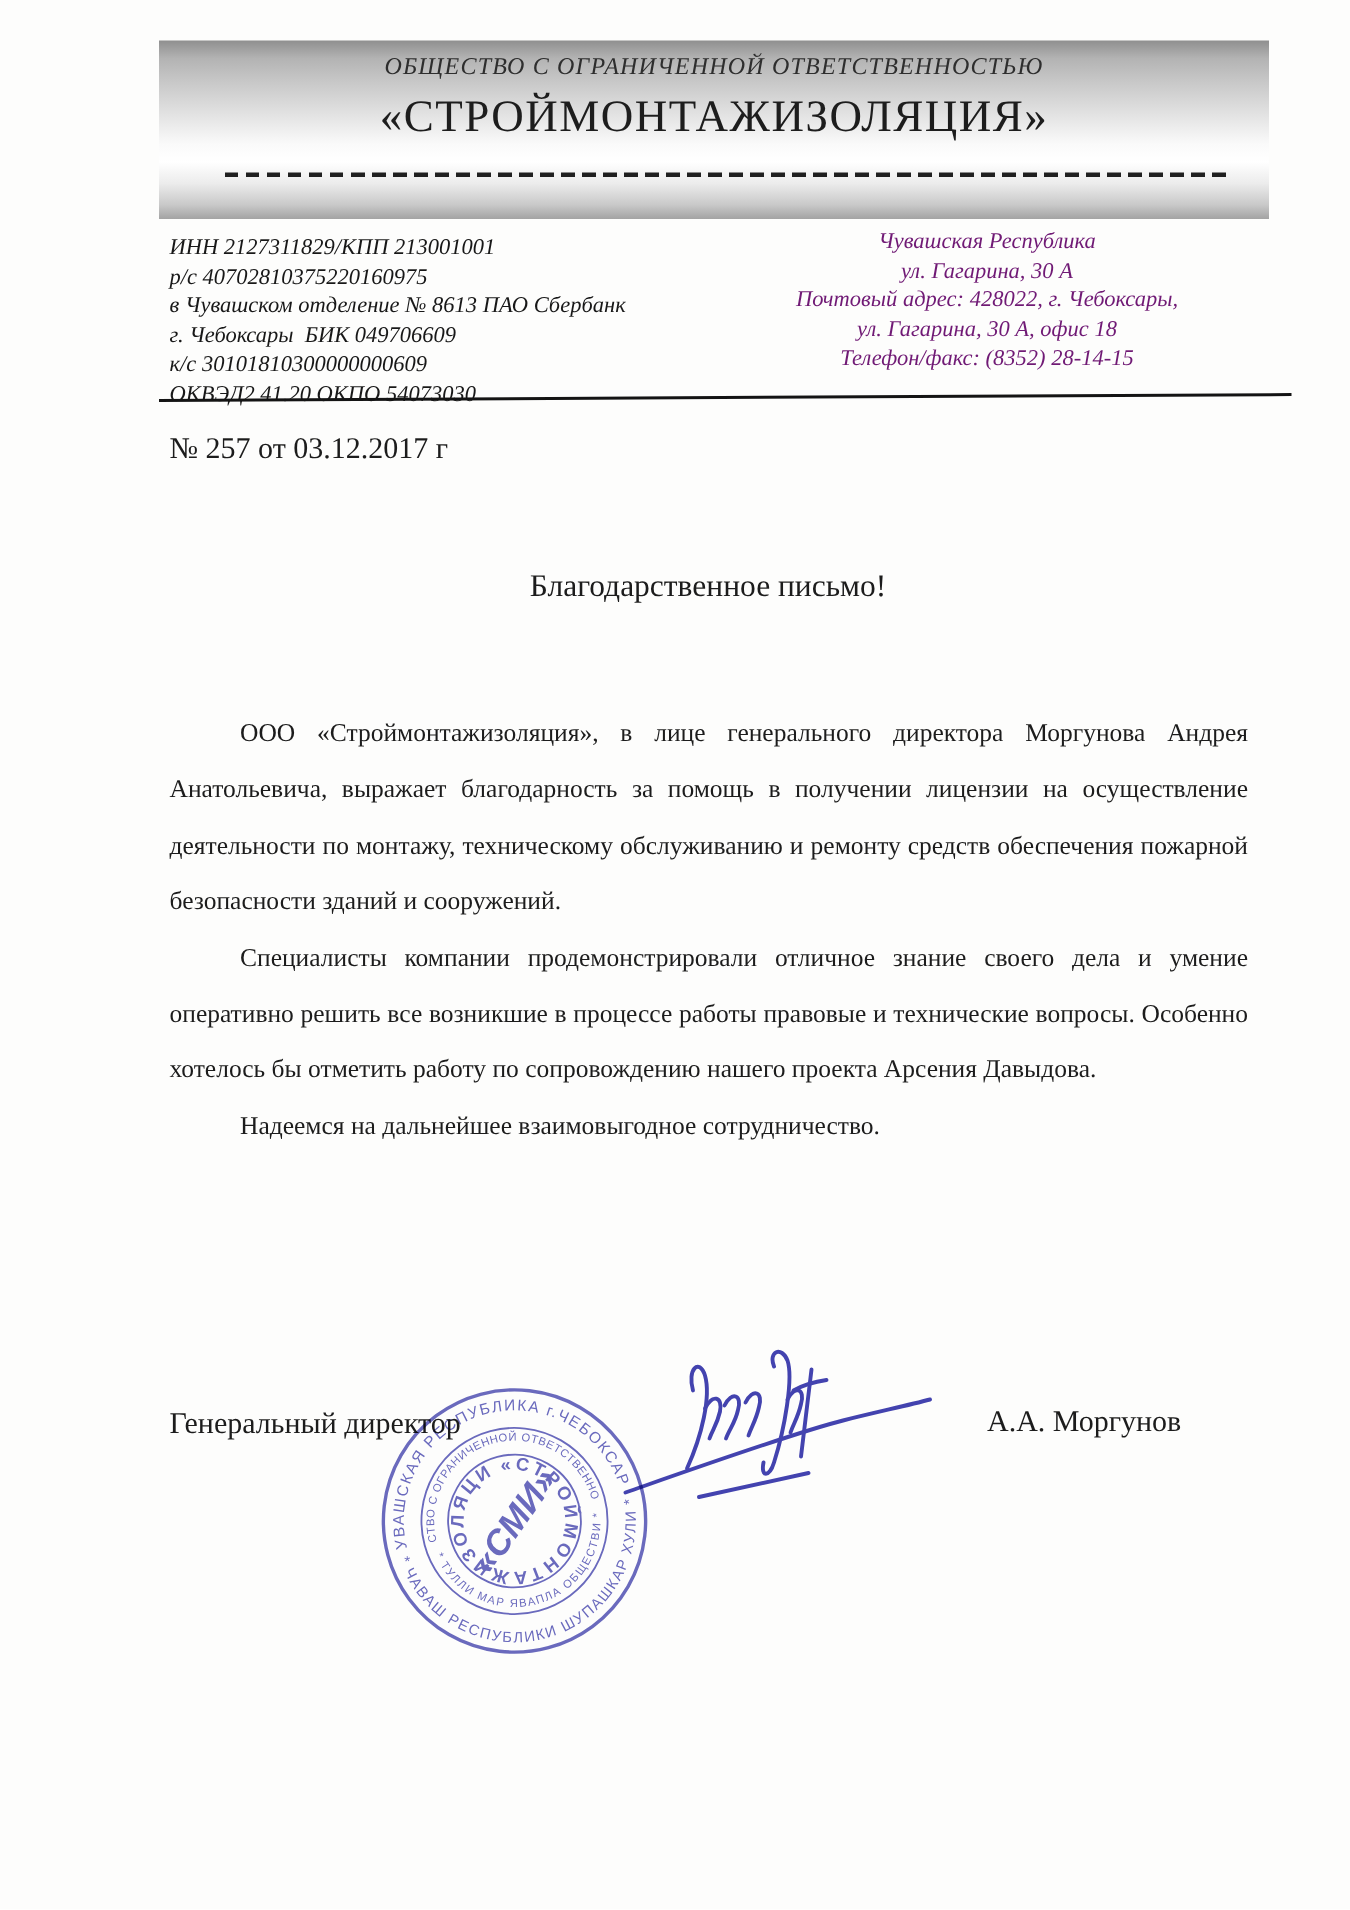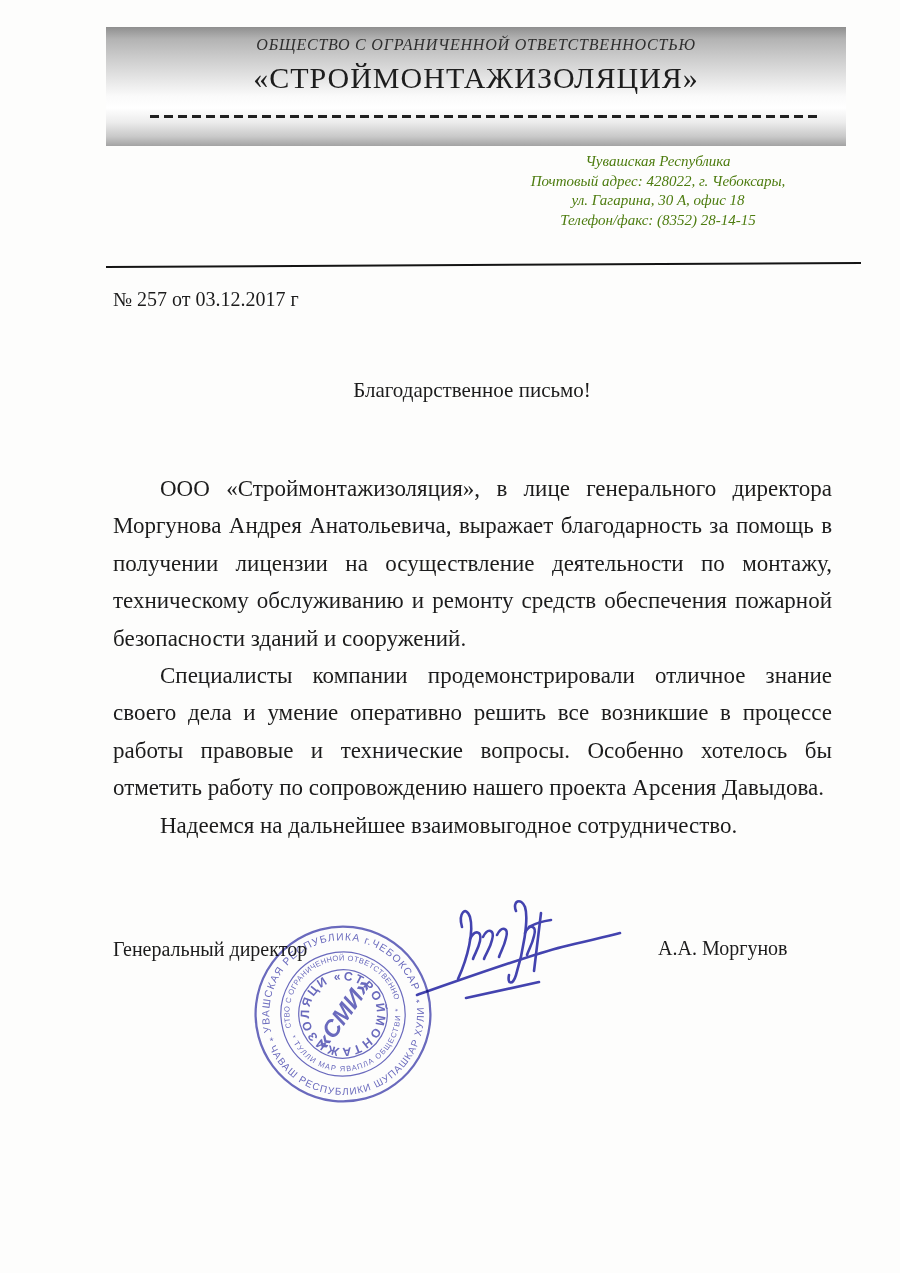--- a/index.html
+++ b/index.html
@@ -26,36 +26,36 @@
     position:absolute;left:44px;top:88px;width:668px;height:3px;
     background:repeating-linear-gradient(90deg,#202020 0 9px,transparent 9px 14px);
   }
   
   .req-left{
     position:absolute;left:113px;top:156px;width:390px;
     font-size:15px;font-style:italic;line-height:19.6px;color:#181818;
   }
   .req-right{
     position:absolute;left:488px;top:152px;width:340px;text-align:center;
-    font-size:15px;font-style:italic;line-height:19.6px;color:#4d7c0f;
+    font-size:15px;font-style:italic;line-height:19.6px;color:#701a75;
   }
   .rule{
     position:absolute;left:106px;top:264px;width:755px;height:2.4px;
     background:#141414;transform:rotate(-0.3deg);
   }
   
   .reference{position:absolute;left:113px;top:288px;font-size:20px;}
   .title{
     position:absolute;left:113px;top:378px;width:718px;text-align:center;
     font-size:21px;font-weight:400;
   }
   
   .body-text{
     position:absolute;left:113px;top:470px;width:719px;
-    font-size:23px;line-height:37.4px;text-align:justify;
+    font-size:17px;line-height:37.4px;text-align:justify;
   }
   .body-text p{margin:0;text-indent:47px;}
   
   .sig-position{position:absolute;left:113px;top:938px;font-size:20px;}
   .sig-name{position:absolute;left:658px;top:937px;font-size:20px;}
   .signature-svg{
     position:absolute;left:412px;top:893px;width:215px;height:115px;
     color:var(--signature-blue,#3333aa);mix-blend-mode:multiply;opacity:.92;
   }
   .stamp-svg{
@@ -69,22 +69,31 @@
 <body>
 
 <div class="page">
 
   <div class="band">
     <div class="org-type">ОБЩЕСТВО С ОГРАНИЧЕННОЙ ОТВЕТСТВЕННОСТЬЮ</div>
     <div class="company-name">«СТРОЙМОНТАЖИЗОЛЯЦИЯ»</div>
     <div class="dash-line"></div>
   </div>
 
+  <div class="req-left">
+    <div>ИНН 2127311829/КПП 213001001</div>
+    <div>р/с 40702810375220160975</div>
+    <div>в Чувашском отделение № 8613 ПАО Сбербанк</div>
+    <div>г. Чебоксары&nbsp; БИК 049706609</div>
+    <div>к/с 30101810300000000609</div>
+    <div>ОКВЭД2 41.20 ОКПО 54073030</div>
+  </div>
   <div class="req-right">
     <div>Чувашская Республика</div>
+    <div>ул. Гагарина, 30 А</div>
     <div>Почтовый адрес: 428022, г. Чебоксары,</div>
     <div>ул. Гагарина, 30 А, офис 18</div>
     <div>Телефон/факс: (8352) 28-14-15</div>
   </div>
 
   <div class="rule"></div>
 
   <div class="reference">№ 257 от 03.12.2017 г</div>
 
   <div class="title">Благодарственное письмо!</div>

